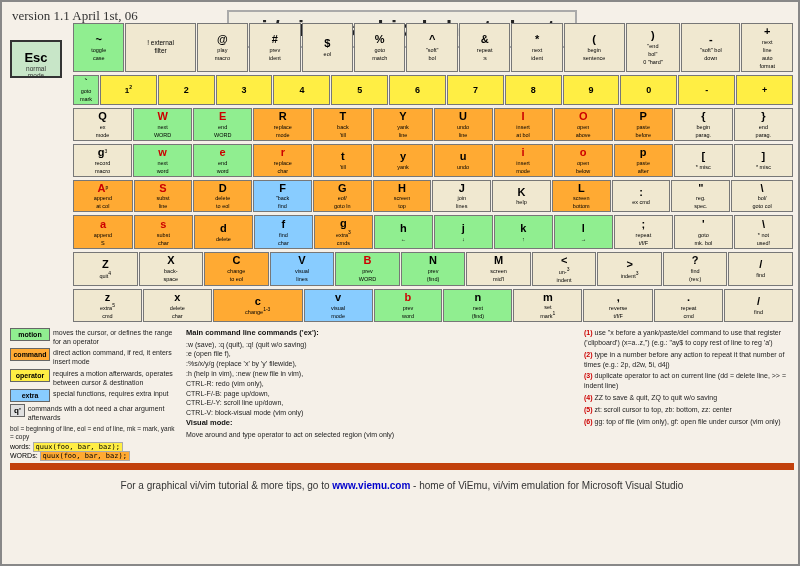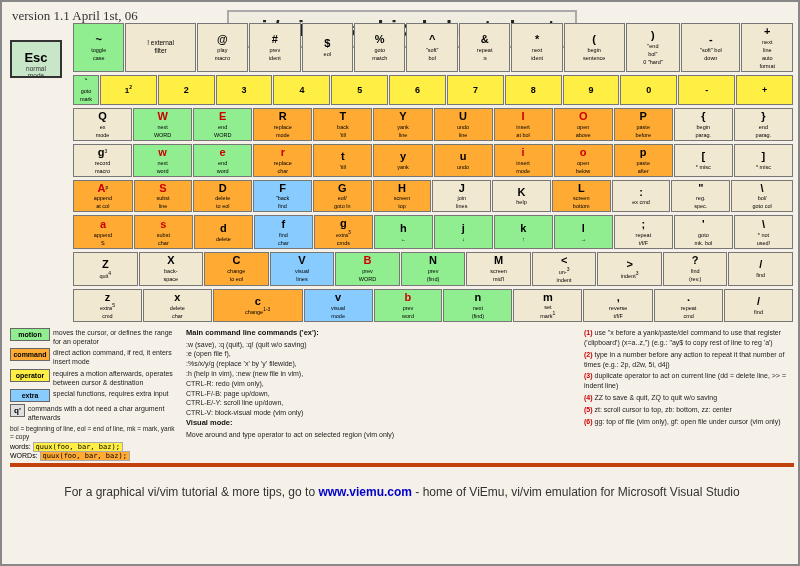--- a/index.html
+++ b/index.html
@@ -114,25 +114,25 @@
 
     .legend-right {
       width: 210px;
       font-size: 7px;
       color: #222;
       line-height: 1.4;
     }
 
     .footer-bar {
       margin-top: 3px;
-      border-top: 4px solid #c2410c;
+      border-top: 7px solid #c2410c;
       text-align: center;
-      font-size: 12px;
+      font-size: 10px;
       color: #333;
-      padding-top: 18px;
+      padding-top: 10px;
     }
 
     .footer-bar a {
       color: #0000cc;
       font-weight: bold;
       text-decoration: none;
     }
 
     .note-num {
       color: #cc0000;

